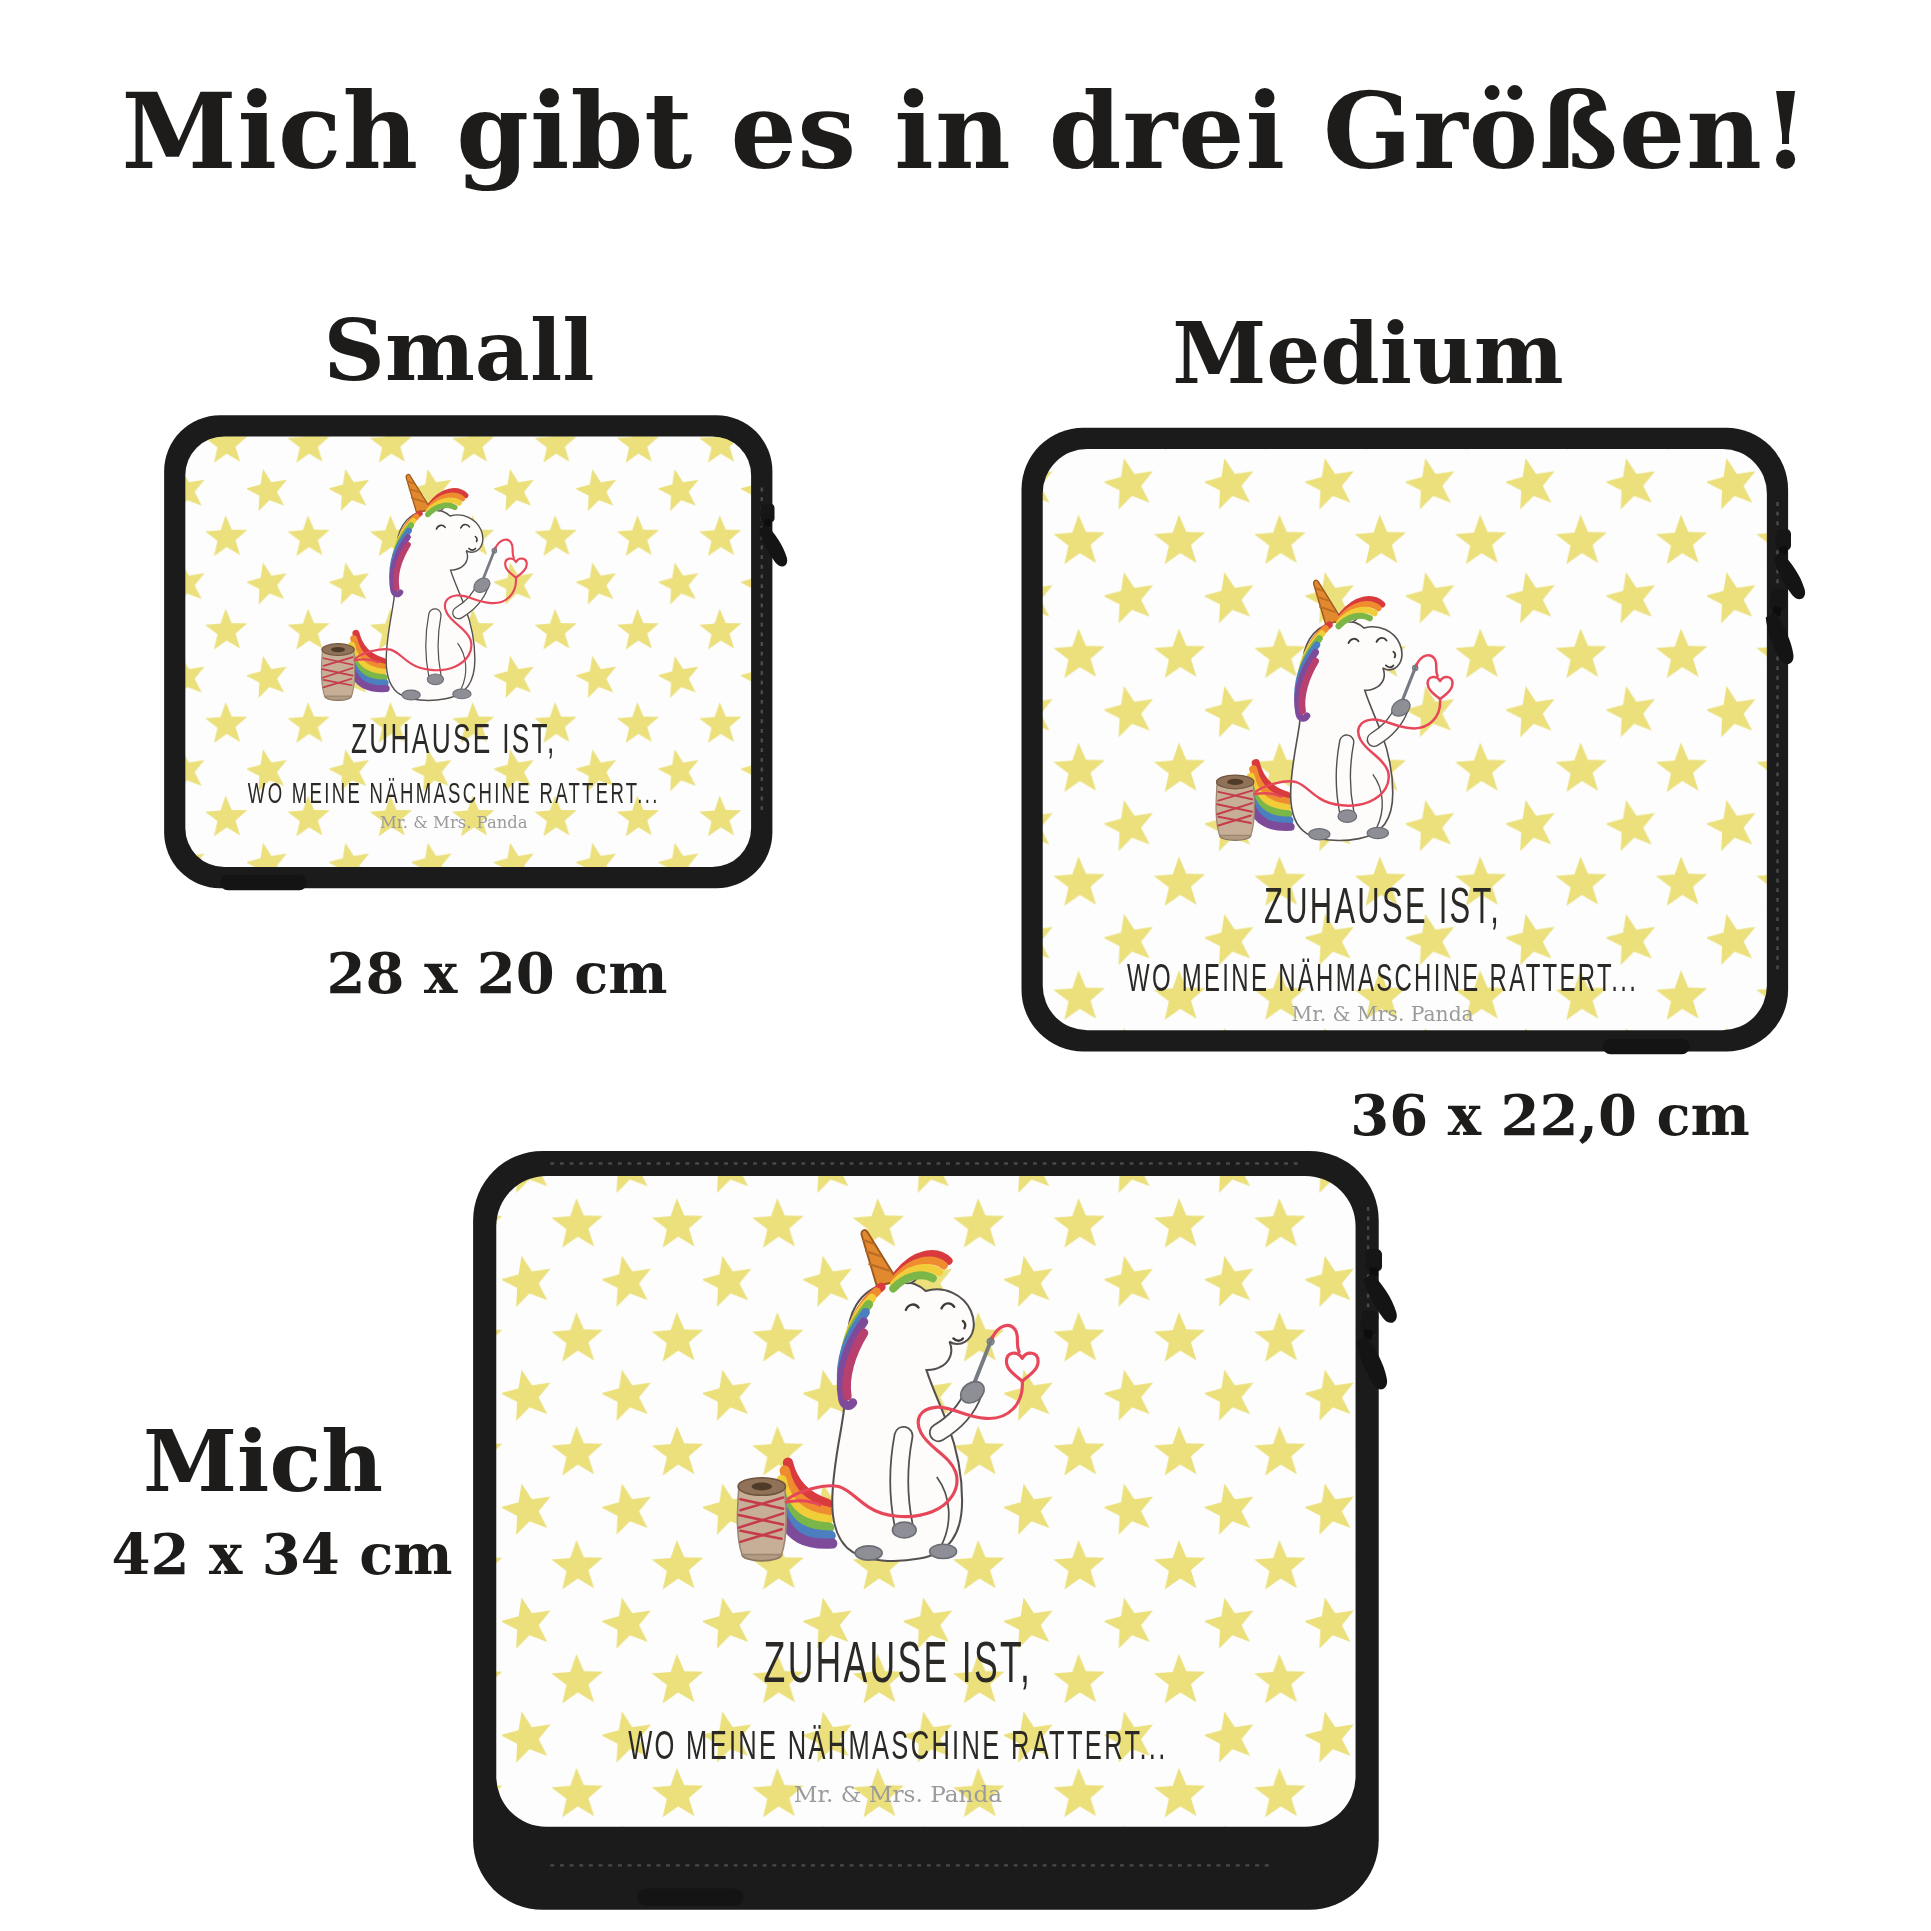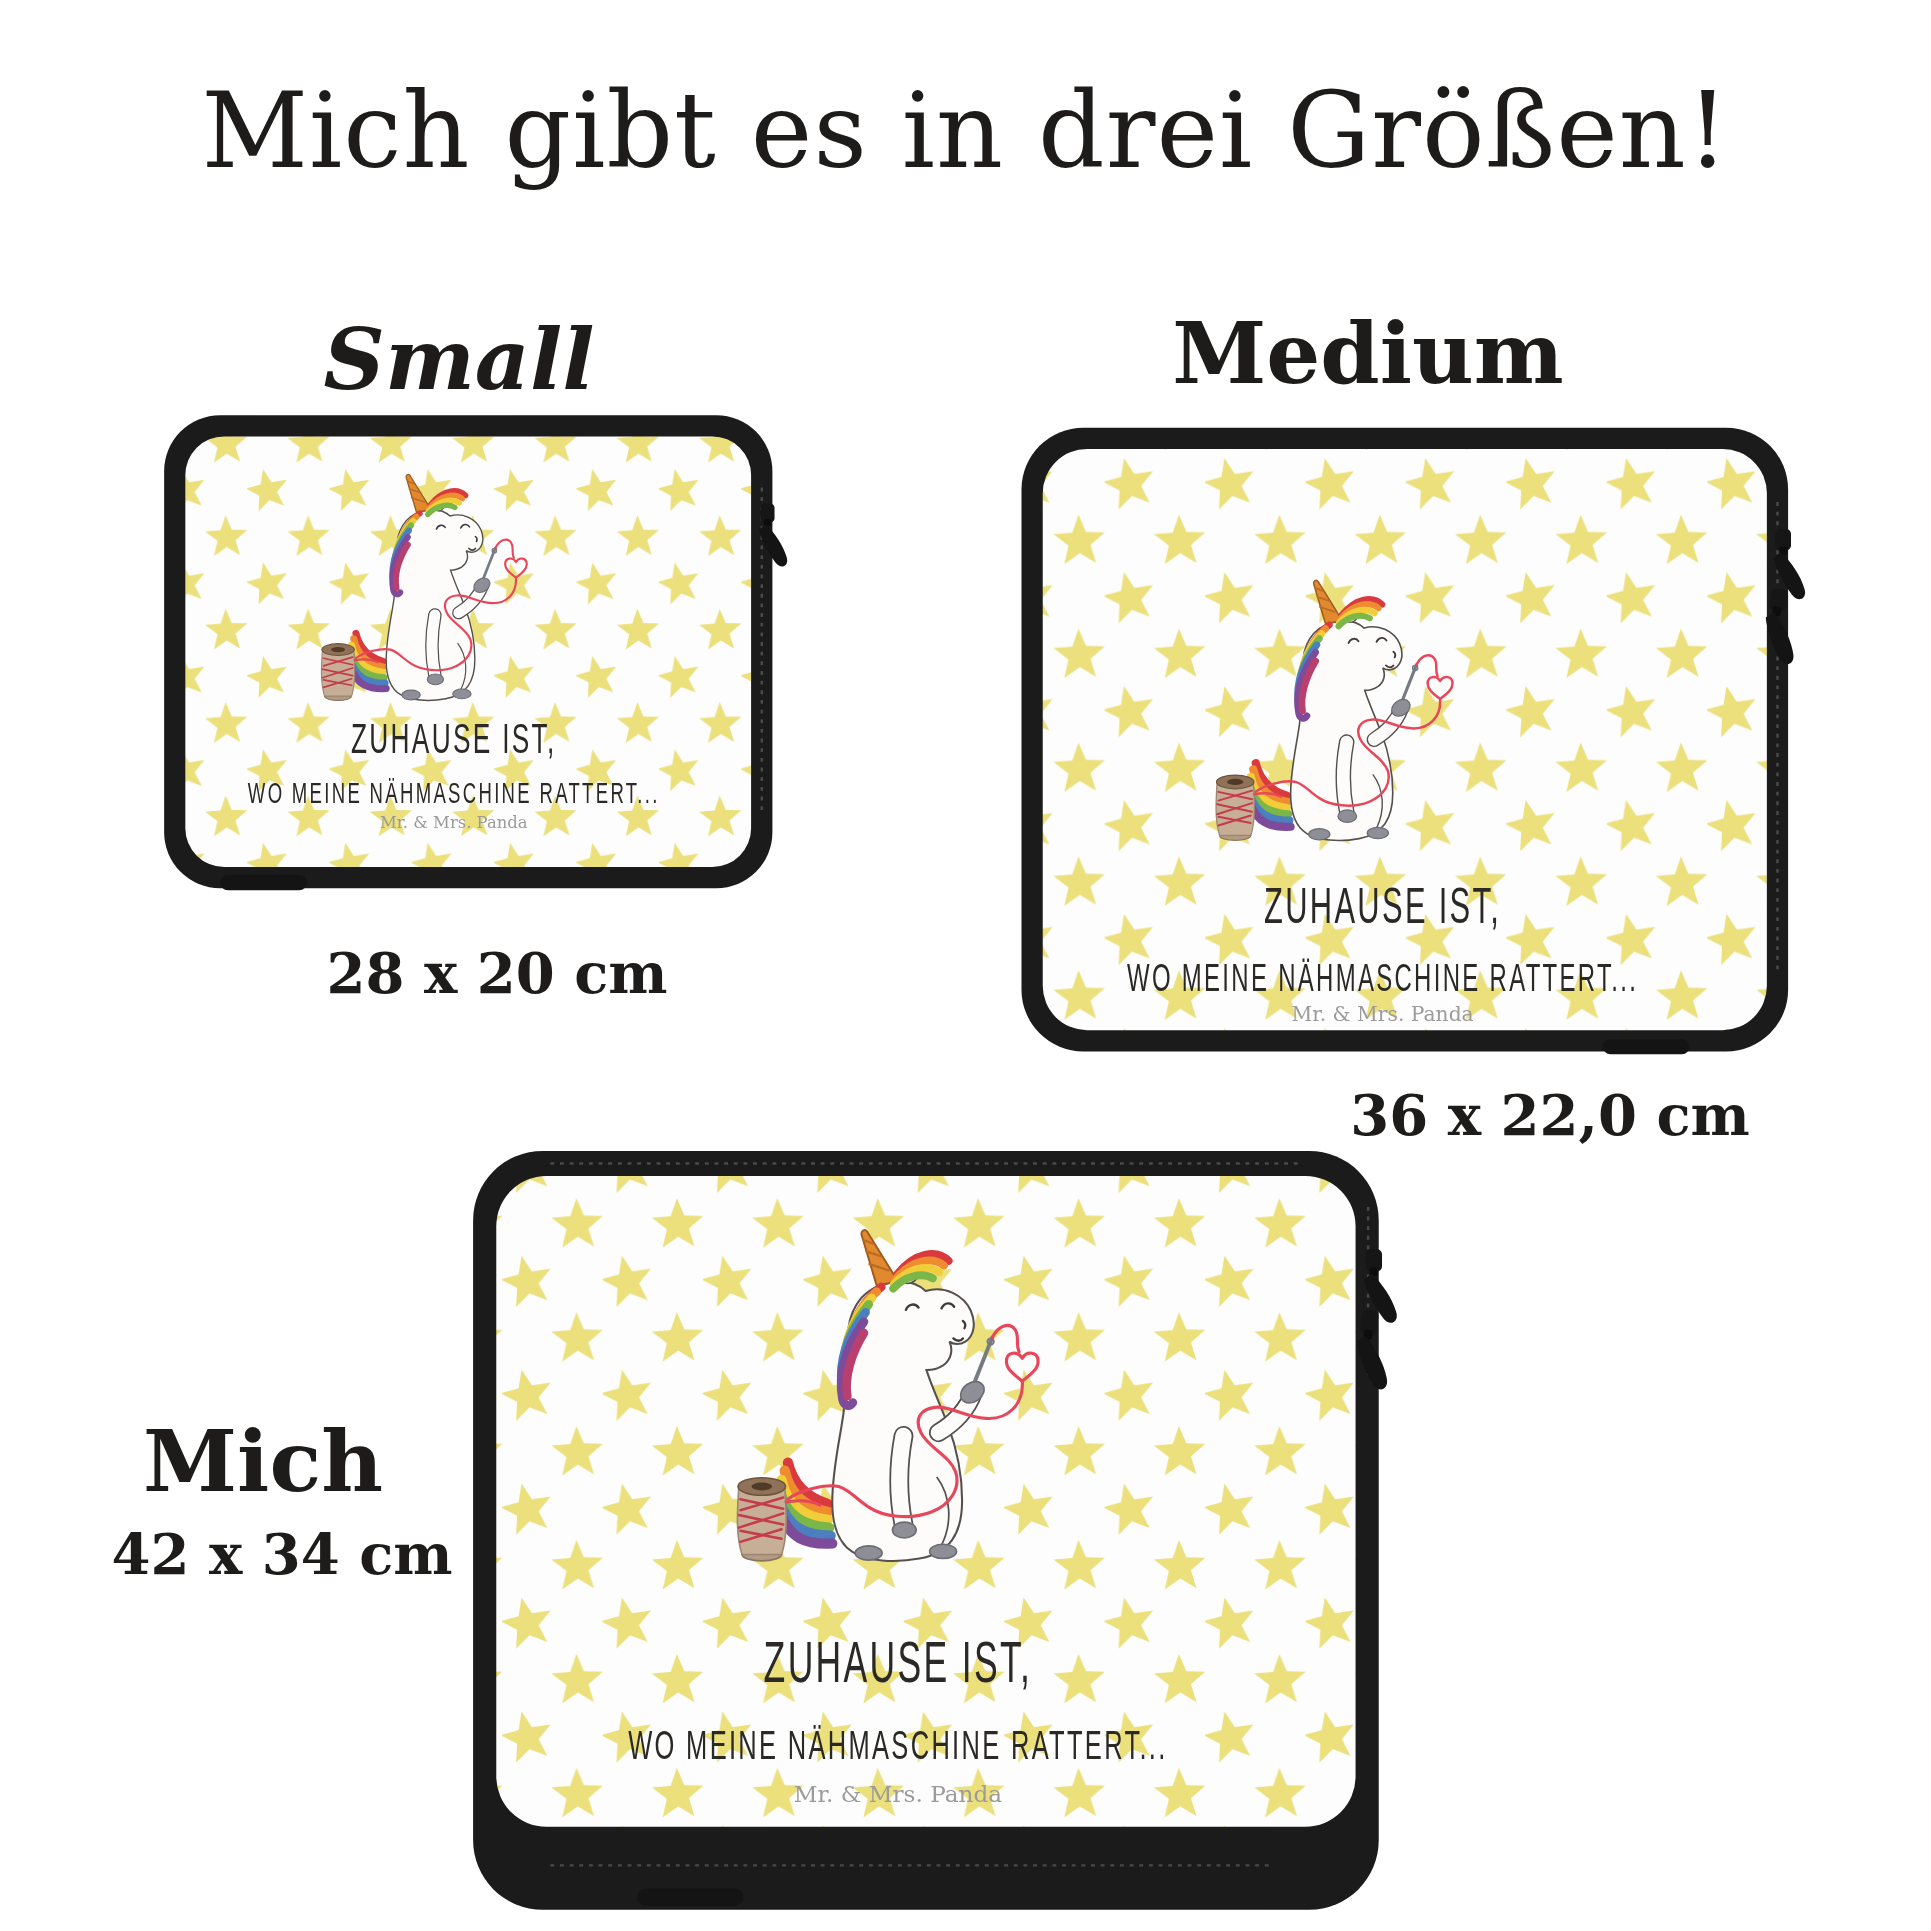--- a/index.html
+++ b/index.html
@@ -3,34 +3,34 @@
 <meta charset="utf-8">
 <style>
   html,body{margin:0;padding:0;}
   body{
     width:1931px;height:1931px;position:relative;background:#ffffff;
     font-family:"DejaVu Serif", serif;color:#1d1c1a;overflow:hidden;
   }
   .abs{position:absolute;white-space:nowrap;}
   .centered{transform:translateX(-50%);}
   .page-title{
-    top:70px;left:50%;font-size:104px;font-weight:400;letter-spacing:1px;
+    top:70px;left:50%;font-size:104px;font-weight:700;letter-spacing:1px;
   }
   .size-label{font-size:85px;font-weight:700;}
   .size-dim{font-size:56px;font-weight:700;}
   #scene{position:absolute;left:0;top:0;}
   .quote{font-family:"Liberation Sans", sans-serif;fill:#2b2926;}
   .brand{font-family:"DejaVu Serif", serif;fill:#9b9b9b;}
 </style>
 </head>
 <body>
 
 <div class="abs centered page-title">Mich gibt es in drei Größen!</div>
 
-<div class="abs centered size-label" style="left:459px;top:309px;font-style:italic;">Small</div>
+<div class="abs centered size-label" style="left:459px;top:300px;">Small</div>
 <div class="abs centered size-label" style="left:1368px;top:303px;">Medium</div>
 <div class="abs centered size-label" style="left:263px;top:1411px;">Mich</div>
 
 <div class="abs centered size-dim" style="left:497px;top:940px;text-align:right;">28 x 20 cm</div>
 <div class="abs centered size-dim" style="left:1550px;top:1082px;">36 x 22,0 cm</div>
 <div class="abs centered size-dim" style="left:282px;top:1521px;">42 x 34 cm</div>
 
 <svg id="scene" width="1931" height="1931" viewBox="0 0 2000 2000">
   <defs>
 

